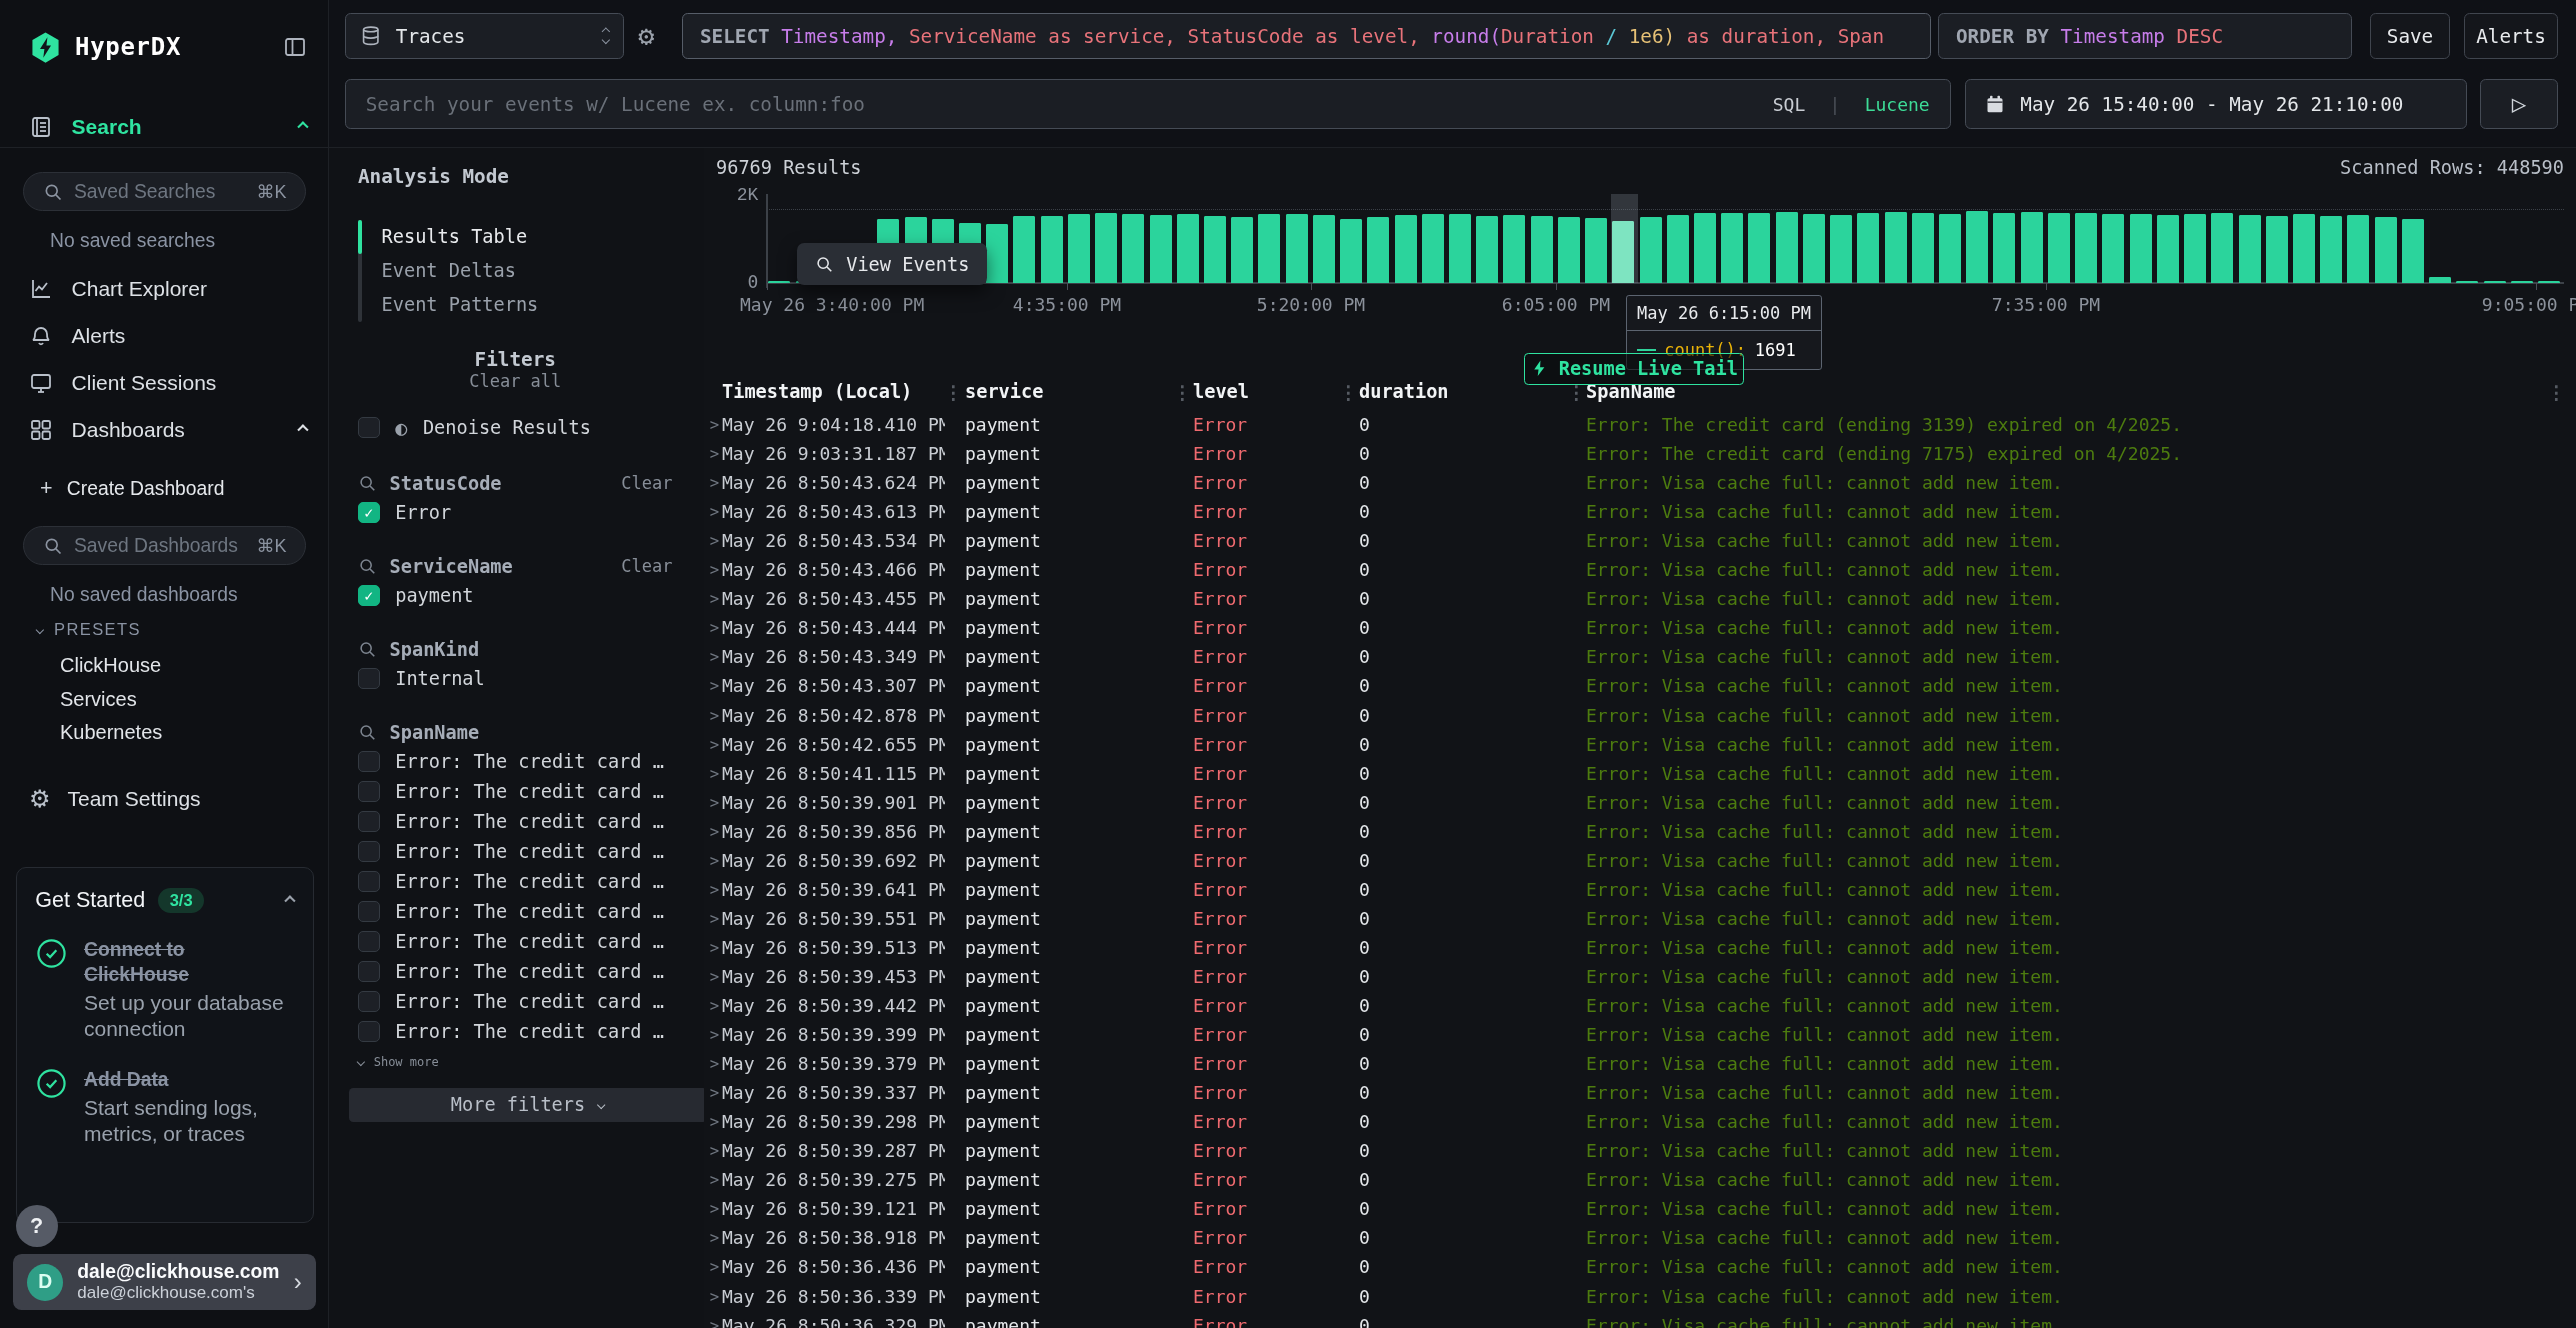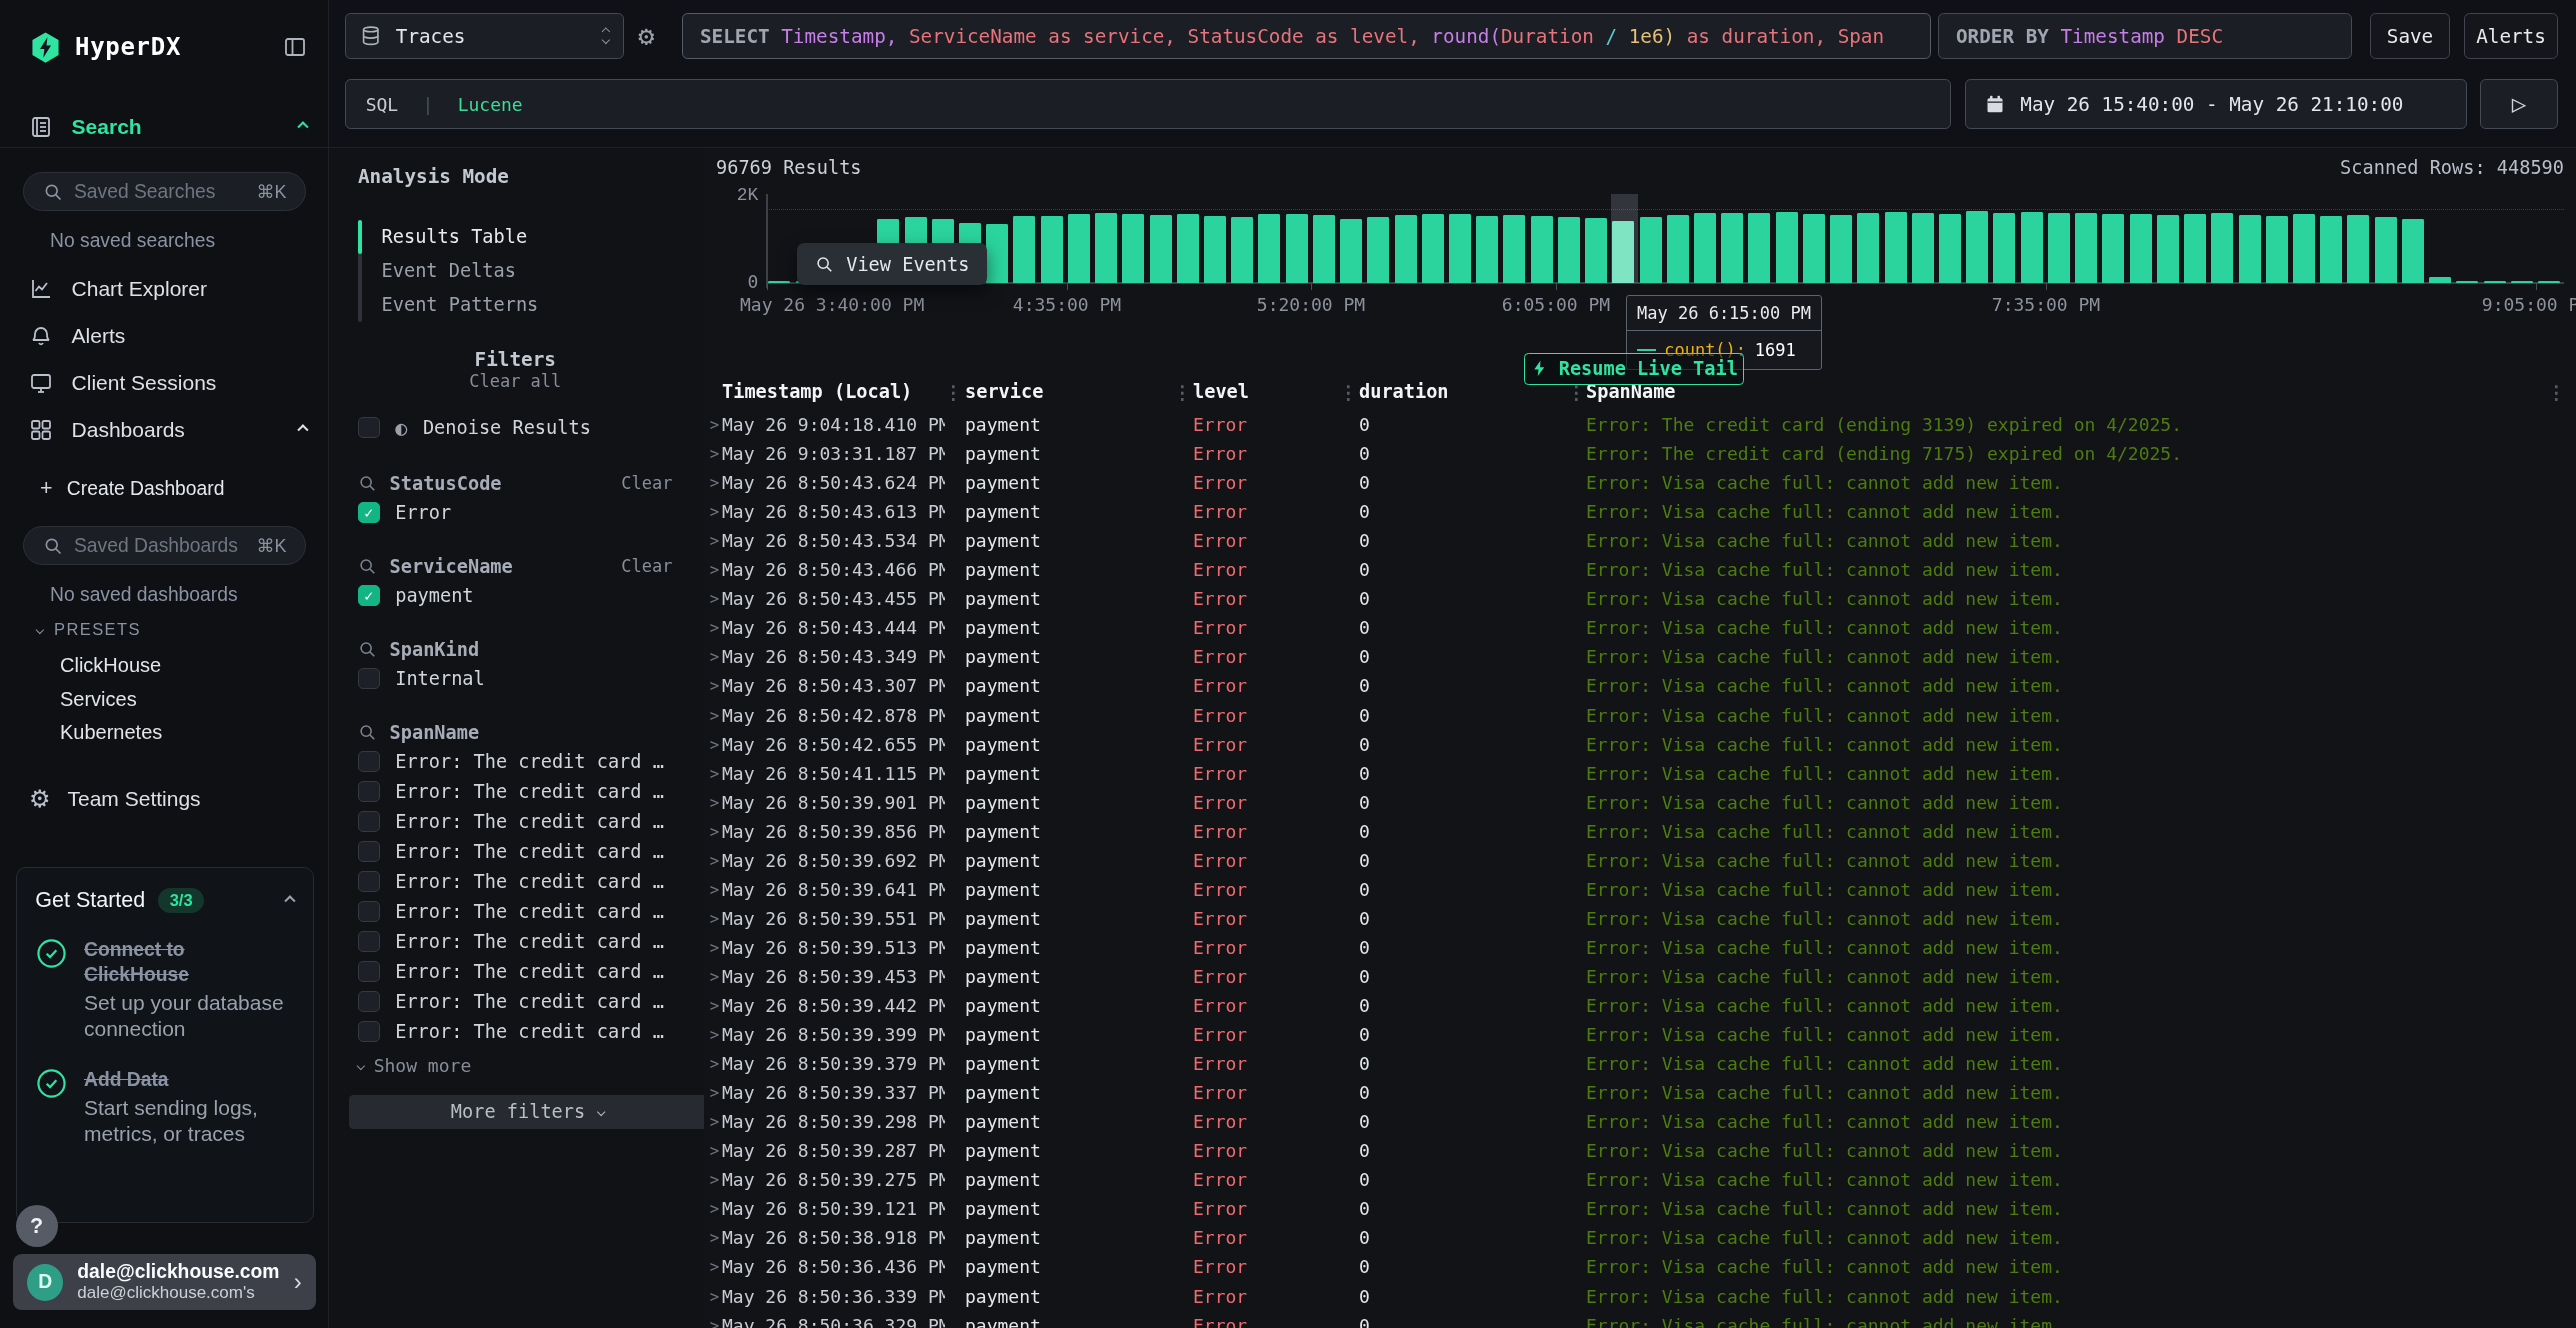--- a/index.html
+++ b/index.html
@@ -105,21 +105,21 @@
   .denoise{margin-top:20px;height:34px;}
   .cb{width:21.5px;height:21.5px;border-radius:5px;background:#1d2026;border:1.4px solid #343a42;flex:0 0 21.5px;
       display:flex;align-items:center;justify-content:center;}
   .cb.on{background:#12b583;border-color:#12b583;color:#fff;font-size:15px;font-weight:700;}
   .half-icon{color:#9aa1ab;font-size:20px;}
   .grp{margin-top:24px;}
   .grp-head{display:flex;align-items:center;gap:13px;height:29px;}
   .grp-name{font-weight:700;color:#a6adb8;flex:1;}
   .mag{color:#7d8590;}
   .opt-label{white-space:nowrap;overflow:hidden;text-overflow:ellipsis;}
-  .show-more{display:flex;align-items:center;gap:10px;color:#878e98;font-size:18px;margin-top:8.6px;}
+  .show-more{display:flex;align-items:center;gap:10px;color:#878e98;font-size:12px;margin-top:8.6px;}
   .show-more .chev{width:5.7px;height:5.7px;border-width:1.4px;}
   .more-btn{margin-top:18.6px;width:358px;margin-left:-9.3px;height:34px;background:#272a31;border-radius:4.3px;
             display:flex;align-items:center;justify-content:center;gap:13px;color:#b9bfc8;font-size:18.6px;}
   .more-btn .chev{width:6.4px;height:6.4px;border-width:1.8px;}
 
   
   .main{position:absolute;left:704px;top:148px;width:1872px;height:1180px;background:#111317;}
   .results-count{position:absolute;left:12px;top:8.6px;font-size:18.6px;color:#cdd1d7;}
   .scanned{position:absolute;right:12px;top:8.6px;font-size:18.6px;color:#b9bfc8;}
   .plot{position:absolute;left:63px;top:46px;width:1797px;height:89px;}
@@ -341,20 +341,21 @@
   <div class="tbox query-box">
       <span><span class="tok-kw">SELECT </span><span class="tok-field">Timestamp</span><span class="tok-field">, </span><span class="tok-ident">ServiceName as service, StatusCode as level, </span><span class="tok-field">round(</span><span class="tok-ident">Duration </span><span class="tok-op">/ </span><span class="tok-num">1e6</span><span class="tok-num">) </span><span class="tok-ident">as duration, Span</span></span>
     </div>
   <div class="tbox order-box">
       <span><span class="tok-kw">ORDER BY </span><span class="tok-field">Timestamp </span><span class="tok-ident">DESC</span></span>
     </div>
   <div class="btn save-btn">Save</div>
   <div class="btn alerts-btn">Alerts</div>
 
   <div class="tbox search-box">
+    <span class="search-ph">Search your events w/ Lucene ex. column:foo</span>
     <span class="lang-sql">SQL</span>
     <span class="lang-div">|</span>
     <span class="lang-lucene">Lucene</span>
   </div>
   <div class="tbox date-box">
     <span>
       <svg viewBox="0 0 24 24" width="20" height="20" fill="#d8dbe0">
           <rect x="3" y="5" width="18" height="17" rx="2"></rect>
           <rect x="6" y="2" width="3" height="4" rx="1"></rect>
           <rect x="15" y="2" width="3" height="4" rx="1"></rect>

